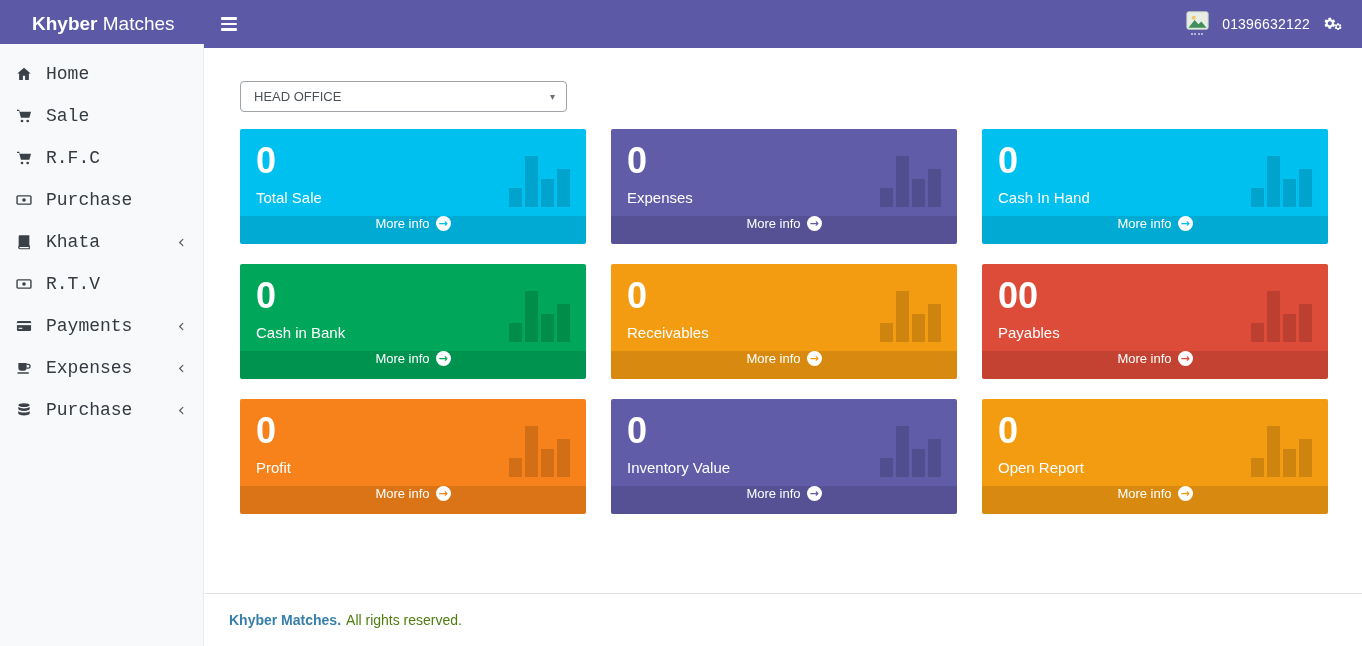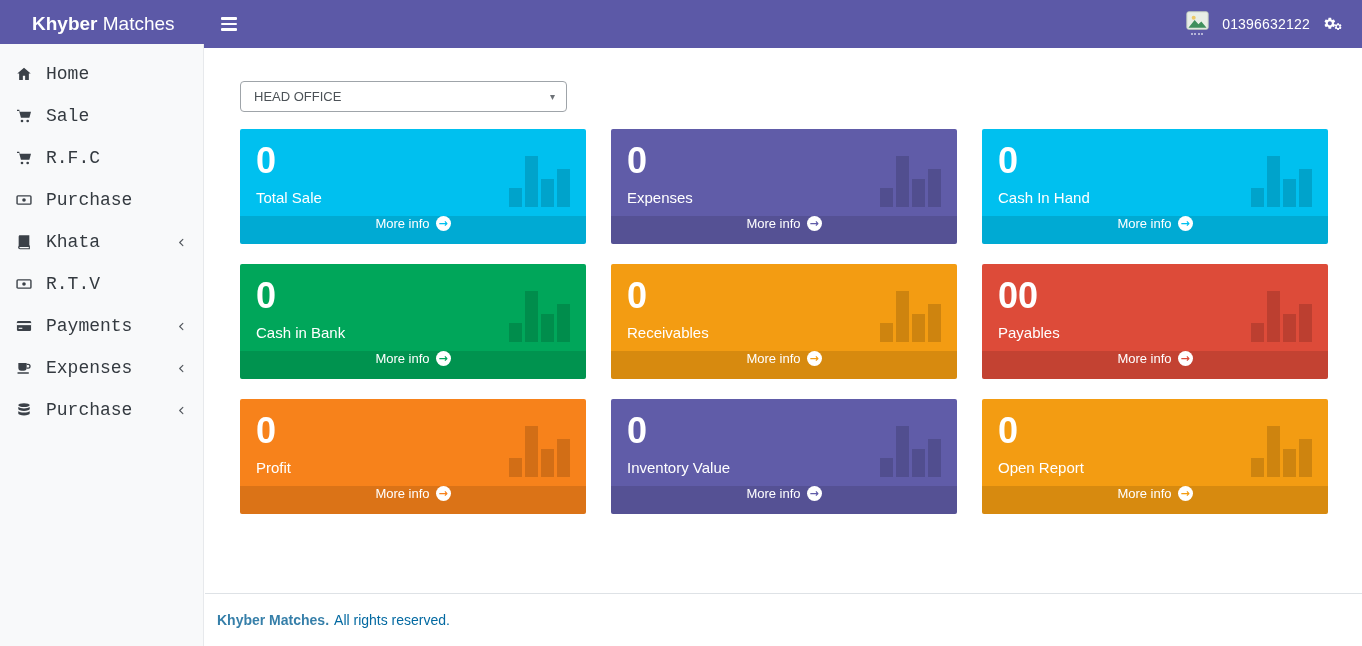--- a/index.html
+++ b/index.html
@@ -80,24 +80,24 @@
   .arrow-circle {
     width:15px; height:15px; border-radius:50%; background:#fff;
     font-family:"DejaVu Sans", sans-serif; font-size:11px; font-weight:700;
     line-height:15px; text-align:center;
   }
 
   
   .page-footer {
     position:absolute; left:205px; right:0; bottom:0; height:53px;
     background:#fff; border-top:1px solid #dee2e6;
-    display:flex; align-items:center; padding-left:12px; font-size:14px;
+    display:flex; align-items:center; padding-left:24px; font-size:14px;
   }
   .footer-brand { color:var(--link,#367fa9); font-weight:700; margin-right:5px; cursor:pointer; }
-  .footer-text { color:#0369a1; }
+  .footer-text { color:#4d7c0f; }
 </style>
 </head>
 <body style="--navbar: #5c59a7; --sidebar: #f8f9fa; --link: #367fa9;">
 
 <div class="navbar">
   <div class="brand">
     <b>Khyber</b>
     <span>Matches</span>
   </div>
   <div class="hamburger">

